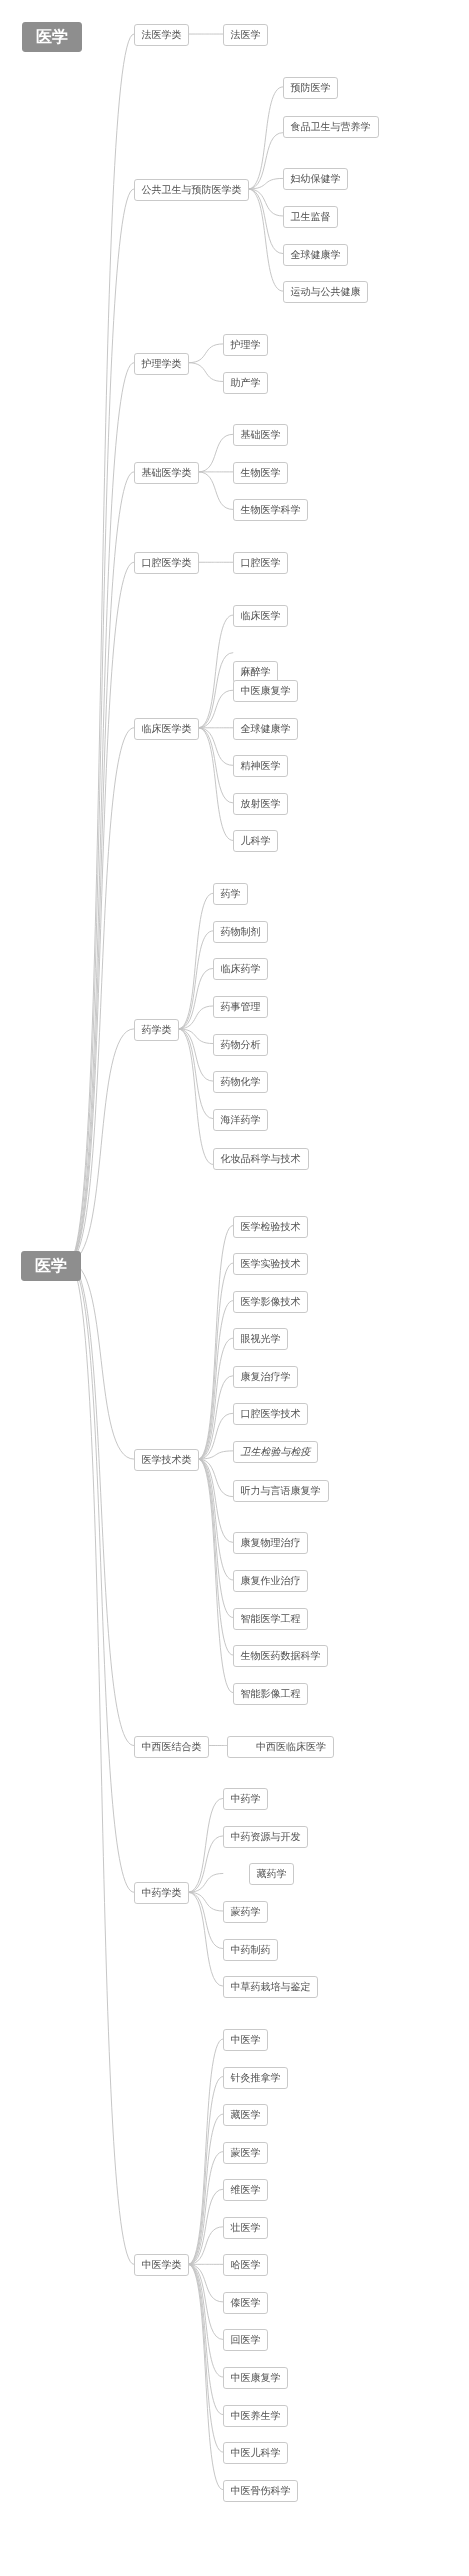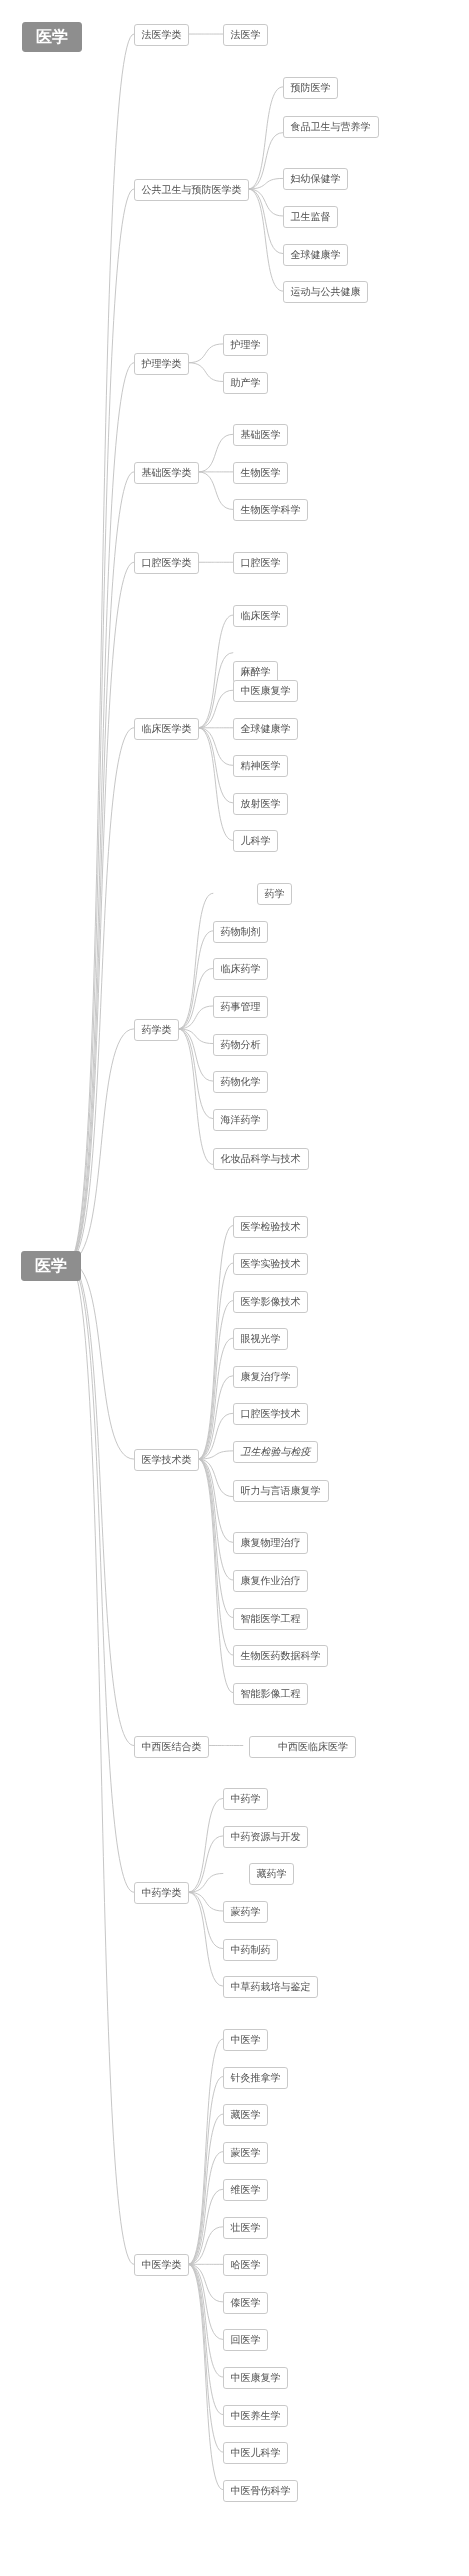--- a/index.html
+++ b/index.html
@@ -152,21 +152,21 @@
       <div class="node leaf" style="left: 233px; top: 552px;">口腔医学</div>
       <div class="node branch" style="left: 134px; top: 718px;">临床医学类</div>
       <div class="node leaf" style="left: 233px; top: 605px;">临床医学</div>
       <div class="node leaf" style="left: 233px; top: 661px;">麻醉学</div>
       <div class="node leaf" style="left: 233px; top: 680px;">中医康复学</div>
       <div class="node leaf" style="left: 233px; top: 718px;">全球健康学</div>
       <div class="node leaf" style="left: 233px; top: 755px;">精神医学</div>
       <div class="node leaf" style="left: 233px; top: 793px;">放射医学</div>
       <div class="node leaf" style="left: 233px; top: 830px;">儿科学</div>
       <div class="node branch" style="left: 134px; top: 1019px;">药学类</div>
-      <div class="node leaf" style="left: 213px; top: 883px; margin-left: 44px;">药学</div>
+      <div class="node leaf" style="left: 213px; top: 883px;">药学</div>
       <div class="node leaf" style="left: 213px; top: 921px;">药物制剂</div>
       <div class="node leaf" style="left: 213px; top: 958px;">临床药学</div>
       <div class="node leaf" style="left: 213px; top: 996px;">药事管理</div>
       <div class="node leaf" style="left: 213px; top: 1034px;">药物分析</div>
       <div class="node leaf" style="left: 213px; top: 1071px;">药物化学</div>
       <div class="node leaf" style="left: 213px; top: 1109px;">海洋药学</div>
       <div class="node leaf wrap" style="left: 213px; top: 1148px;">化妆品科学与技术</div>
       <div class="node branch" style="left: 134px; top: 1449px;">医学技术类</div>
       <div class="node leaf" style="left: 233px; top: 1216px;">医学检验技术</div>
       <div class="node leaf" style="left: 233px; top: 1253px;">医学实验技术</div>
@@ -175,21 +175,21 @@
       <div class="node leaf" style="left: 233px; top: 1366px;">康复治疗学</div>
       <div class="node leaf" style="left: 233px; top: 1403px;">口腔医学技术</div>
       <div class="node leaf" style="left: 233px; top: 1441px; font-style: italic;">卫生检验与检疫</div>
       <div class="node leaf wrap" style="left: 233px; top: 1480px;">听力与言语康复学</div>
       <div class="node leaf" style="left: 233px; top: 1532px;">康复物理治疗</div>
       <div class="node leaf" style="left: 233px; top: 1570px; text-align: center;">康复作业治疗</div>
       <div class="node leaf" style="left: 233px; top: 1608px;">智能医学工程</div>
       <div class="node leaf" style="left: 233px; top: 1645px;">生物医药数据科学</div>
       <div class="node leaf" style="left: 233px; top: 1683px;">智能影像工程</div>
       <div class="node branch" style="left: 134px; top: 1736px;">中西医结合类</div>
-      <div class="node leaf" style="left: 249px; top: 1736px; padding-left: 28px;">中西医临床医学</div>
+      <div class="node leaf" style="left: 227px; top: 1736px; padding-left: 28px;">中西医临床医学</div>
       <div class="node branch" style="left: 134px; top: 1882px;">中药学类</div>
       <div class="node leaf" style="left: 223px; top: 1788px;">中药学</div>
       <div class="node leaf" style="left: 223px; top: 1826px;">中药资源与开发</div>
       <div class="node leaf" style="left: 223px; top: 1863px; margin-left: 26px;">藏药学</div>
       <div class="node leaf" style="left: 223px; top: 1901px;">蒙药学</div>
       <div class="node leaf" style="left: 223px; top: 1939px;">中药制药</div>
       <div class="node leaf" style="left: 223px; top: 1976px;">中草药栽培与鉴定</div>
       <div class="node branch" style="left: 134px; top: 2254px;">中医学类</div>
       <div class="node leaf" style="left: 223px; top: 2029px;">中医学</div>
       <div class="node leaf" style="left: 223px; top: 2067px;">针灸推拿学</div>

